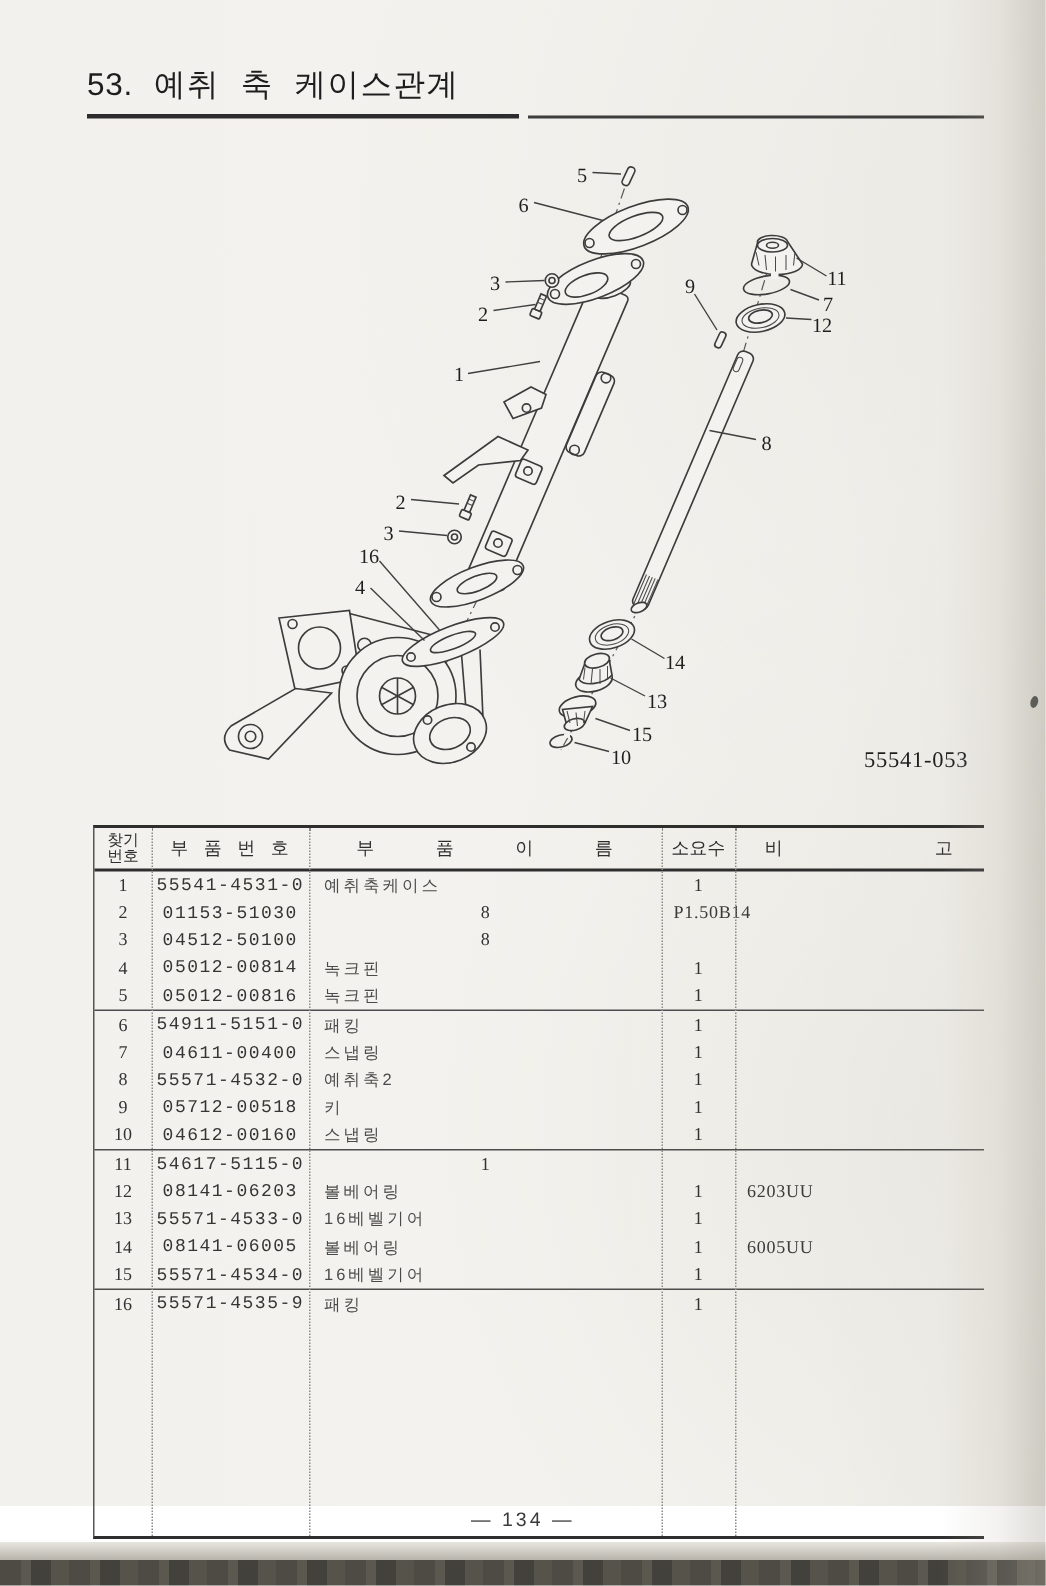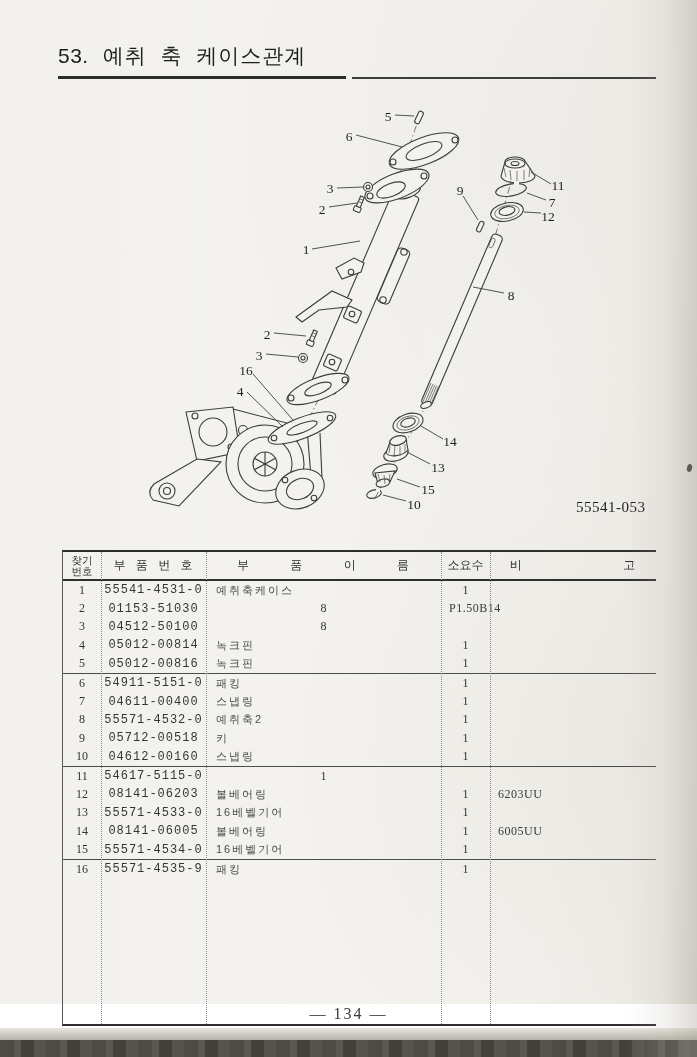--- a/index.html
+++ b/index.html
@@ -30,34 +30,34 @@
   
   .ptable{position:absolute;left:62px;top:506px;width:593px;height:472px;
           border-top:2px solid #2e2e2e;border-bottom:2px solid #2e2e2e;border-left:1px solid #555;margin-top:44px;}
   .vline{position:absolute;top:0;bottom:0;width:0;border-left:1px dotted #8a8a8a;}
   .vl1{left:38px;} .vl2{left:143px;} .vl3{left:378px;} .vl4{left:427px;}
   .thead{display:grid;grid-template-columns:38px 105px 235px 49px 166px;height:27px;
          border-bottom:2px solid #2e2e2e;align-items:center;font-size:12px;color:#2e2e2e;}
   .thead .h{text-align:center;}
   .h-find{font-size:10.5px;line-height:11px;}
   .h-part{word-spacing:5px;letter-spacing:1px;}
-  .h-name{word-spacing:36px;letter-spacing:1px;}
+  .h-name{word-spacing:36px;letter-spacing:1px;font-family:Liberation Serif, serif;}
   .h-rem{word-spacing:96px;letter-spacing:1px;}
   .rows{display:block;}
   .trow{display:grid;grid-template-columns:38px 105px 235px 49px 166px;height:18.4px;
         align-items:center;font-size:12px;color:#333;}
   .trow.group-start{border-top:1.5px solid #4c4c4c;}
   .c-no{text-align:center;font-family:"Liberation Serif",serif;}
   .c-part{text-align:center;font-family:Liberation Mono, monospace;letter-spacing:1px;color:#353535;}
   .c-name{padding-left:10px;font-size:11px;letter-spacing:2px;color:#4a4a4a;}
   .c-qty{text-align:center;font-family:"Liberation Serif",serif;}
   .c-rem{padding-left:8px;font-family:Liberation Serif, serif;letter-spacing:0.5px;color:#3a3a3a;}
   
   .footer{position:absolute;left:0;top:1005px;width:697px;text-align:center;
-          font-family:Liberation Serif, serif;font-size:16px;color:#3b3b3b;letter-spacing:2px;}
+          font-family:Liberation Sans, sans-serif;font-size:13px;color:#3b3b3b;letter-spacing:2px;}
   .band-light{position:absolute;left:0;top:1028px;width:697px;height:12px;
               background:linear-gradient(180deg,#e9e6e0,#b7b3aa);}
   .band-dark{position:absolute;left:0;top:1040px;width:697px;height:17px;
              background:repeating-linear-gradient(90deg,#4e4b45 0 14px,#5b5850 14px 21px,#43413b 21px 34px,#56534b 34px 46px);}
   .edge-right{position:absolute;right:0;top:0;width:70px;height:1057px;
               background:linear-gradient(90deg,rgba(190,185,175,0) 0%,rgba(190,185,175,0.18) 55%,rgba(168,163,152,0.38) 100%);}
   .speck{position:absolute;left:687px;top:464px;width:5px;height:8px;background:#5c5c58;
          border-radius:50%;transform:rotate(15deg);}
 </style>
 </head>

